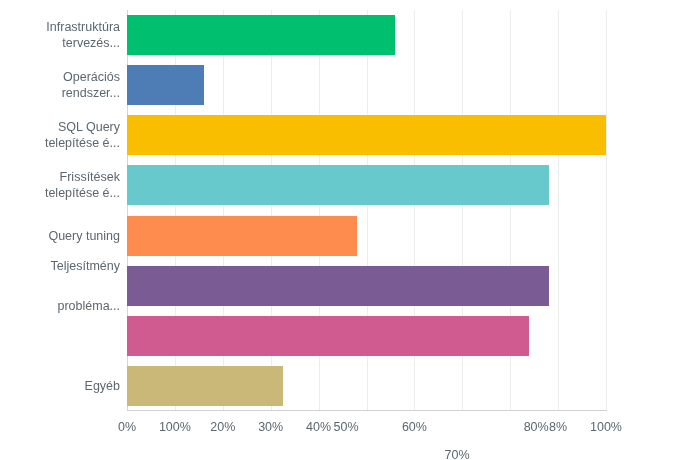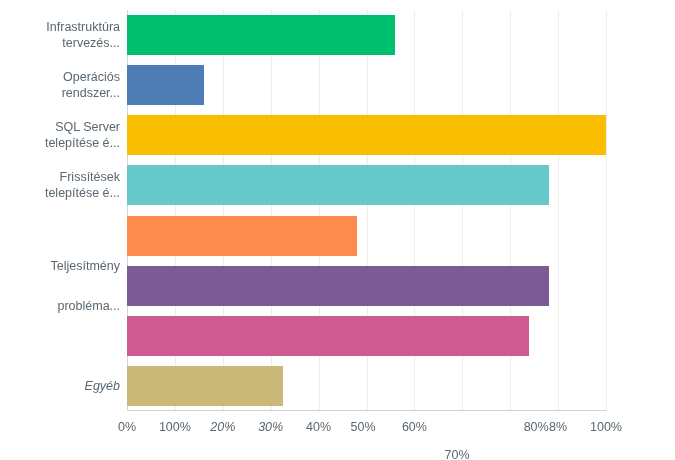--- a/index.html
+++ b/index.html
@@ -113,32 +113,35 @@
   <div id="category-labels">
       <div class="cat-label" style="top: 0px; height: 50.125px;">
         <span>Infrastruktúra</span>
         <span>tervezés...</span>
       </div>
       <div class="cat-label" style="top: 50.125px; height: 50.125px;">
         <span>Operációs</span>
         <span>rendszer...</span>
       </div>
       <div class="cat-label" style="top: 100.25px; height: 50.125px;">
-        <span>SQL Server</span>
+        <span>SQL Query</span>
         <span>telepítése é...</span>
       </div>
       <div class="cat-label" style="top: 150.375px; height: 50.125px;">
         <span>Frissítések</span>
         <span>telepítése é...</span>
       </div>
+      <div class="cat-label" style="top: 200.5px; height: 50.125px;">
+        <span>Query tuning</span>
+      </div>
       <div class="cat-label" style="top: 250.625px; height: 50.125px; gap: 24px;">
         <span>Teljesítmény</span>
         <span>probléma...</span>
       </div>
-      <div class="cat-label" style="top: 350.875px; height: 50.125px; font-style: italic;">
+      <div class="cat-label" style="top: 350.875px; height: 50.125px;">
         <span>Egyéb</span>
       </div>
     </div>
 
   <div id="plot-area">
       <div class="gridline axis-start" style="left: 0px;"></div>
       <div class="gridline" style="left: 47.9px;"></div>
       <div class="gridline" style="left: 95.8px;"></div>
       <div class="gridline" style="left: 143.7px;"></div>
       <div class="gridline" style="left: 191.6px;"></div>
@@ -172,24 +175,24 @@
       <div class="bar-row" style="top: 355.938px; height: 40px;">
         <div class="bar" title="Egyéb" style="width: 155.675px; background: rgb(201, 184, 120);"></div>
       </div>
     </div>
 
   <div class="axis-bottom"></div>
 
   <div id="tick-labels">
       <div class="tick-label" style="left: 127px;">0%</div>
       <div class="tick-label" style="left: 174.9px;">100%</div>
-      <div class="tick-label" style="left: 222.8px; font-style: italic;">20%</div>
-      <div class="tick-label" style="left: 270.7px; font-style: italic;">30%</div>
+      <div class="tick-label" style="left: 222.8px;">20%</div>
+      <div class="tick-label" style="left: 270.7px;">30%</div>
       <div class="tick-label" style="left: 318.6px;">40%</div>
-      <div class="tick-label" style="left: 363px;">50%</div>
+      <div class="tick-label" style="left: 346px;">50%</div>
       <div class="tick-label" style="left: 414.4px;">60%</div>
       <div class="tick-label" style="left: 457px; margin-top: 28px;">70%</div>
       <div class="tick-label" style="left: 510.2px; margin-left: 26px;">80%</div>
       <div class="tick-label" style="left: 558.1px;">8%</div>
       <div class="tick-label" style="left: 606px; text-align: right;">100%</div>
     </div>
 
 </div>
 
 </body></html>

